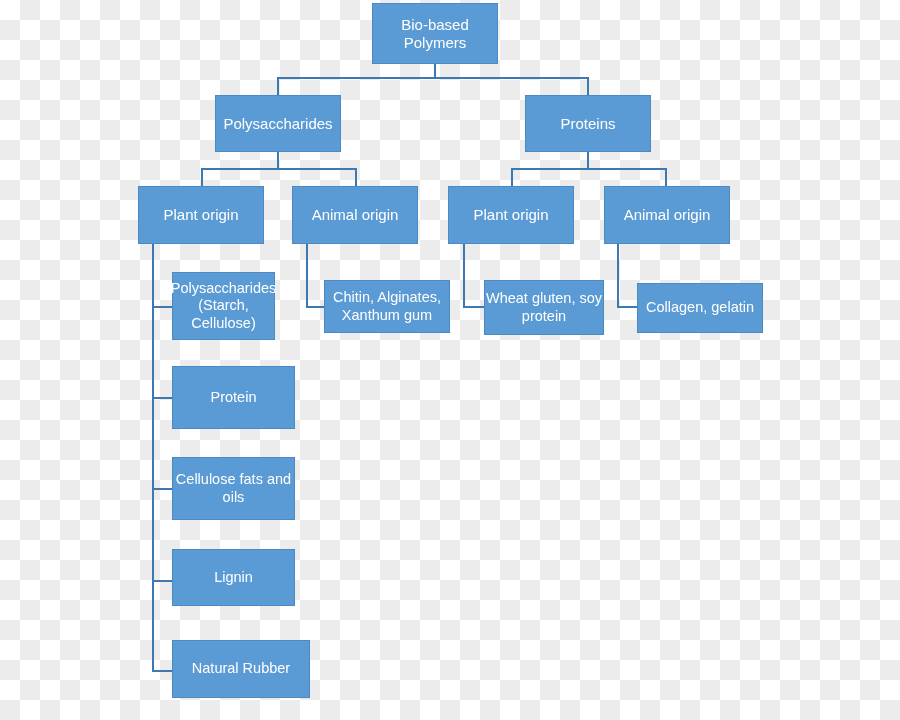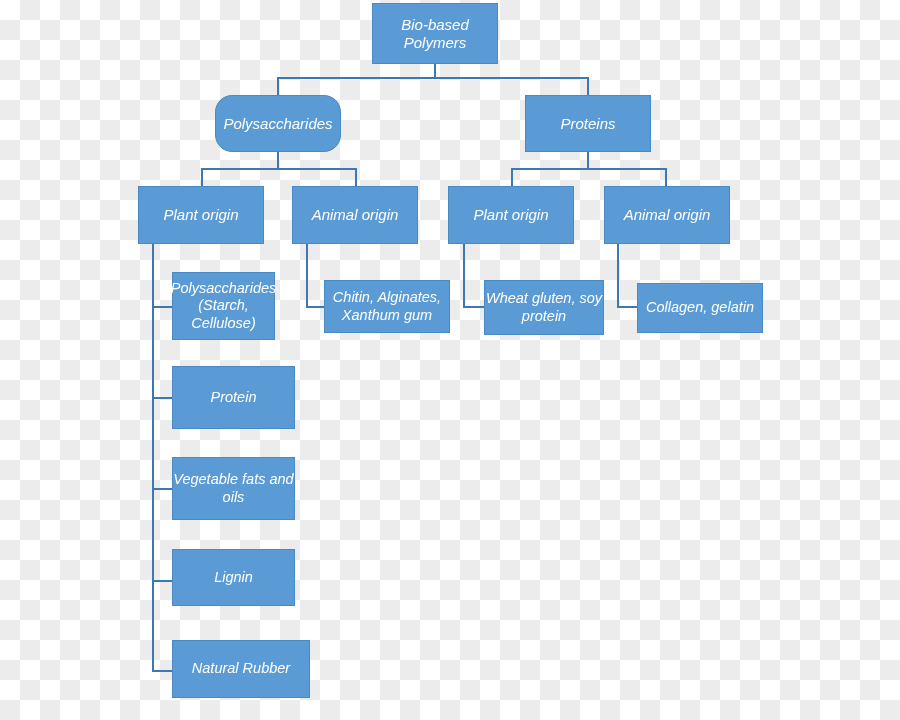--- a/index.html
+++ b/index.html
@@ -31,21 +31,20 @@
     border: 1px solid #4a8ac4;
     color: #ffffff;
     display: flex;
     align-items: center;
     justify-content: center;
     text-align: center;
     line-height: 1.18;
     font-size: 15px;
     padding: 2px 0;
     z-index: 2;
-    font-style: italic;
   }
   .node.small { font-size: 14.5px; }
   .conn {
     position: absolute;
     background: #3d78b3;
     z-index: 1;
   }
   .conn.h { height: 2px; }
   .conn.v { width: 2px; }
 </style>
@@ -83,21 +82,21 @@
   <div class="conn h" style="left:306px; top:306px; width:19px;"></div>
 
   <div class="conn v" style="left:463px; top:244px; height:64px;"></div>
   <div class="conn h" style="left:463px; top:306px; width:22px;"></div>
 
   <div class="conn v" style="left:617px; top:244px; height:64px;"></div>
   <div class="conn h" style="left:617px; top:306px; width:21px;"></div>
 
   <div class="node" style="left:372px; top:3px; width:126px; height:61px;">Bio-based Polymers</div>
 
-  <div class="node" style="left:215px; top:95px; width:126px; height:57px;border-radius:17px;">Polysaccharides</div>
+  <div class="node" style="left:215px; top:95px; width:126px; height:57px;">Polysaccharides</div>
 
   <div class="node" style="left:525px; top:95px; width:126px; height:57px;">Proteins</div>
 
   <div class="node" style="left:138px; top:186px; width:126px; height:58px;">Plant origin</div>
 
   <div class="node" style="left:292px; top:186px; width:126px; height:58px;">Animal origin</div>
 
   <div class="node" style="left:448px; top:186px; width:126px; height:58px;">Plant origin</div>
 
   <div class="node" style="left:604px; top:186px; width:126px; height:58px;">Animal origin</div>
@@ -105,19 +104,19 @@
   <div class="node small" style="left:172px; top:272px; width:103px; height:68px;">Polysaccharides (Starch, Cellulose)</div>
 
   <div class="node small" style="left:484px; top:280px; width:120px; height:55px;">Wheat gluten, soy protein</div>
 
   <div class="node small" style="left:324px; top:280px; width:126px; height:53px;">Chitin, Alginates, Xanthum gum</div>
 
   <div class="node small" style="left:172px; top:366px; width:123px; height:63px;">Protein</div>
 
   <div class="node small" style="left:637px; top:283px; width:126px; height:50px;">Collagen, gelatin</div>
 
-  <div class="node small" style="left:172px; top:457px; width:123px; height:63px;">Vegetable fats and oils</div>
+  <div class="node small" style="left:172px; top:457px; width:123px; height:63px;">Cellulose fats and oils</div>
 
   <div class="node small" style="left:172px; top:549px; width:123px; height:57px;">Lignin</div>
 
   <div class="node small" style="left:172px; top:640px; width:138px; height:58px;">Natural Rubber</div>
 
 </div>
 
 </body></html>

